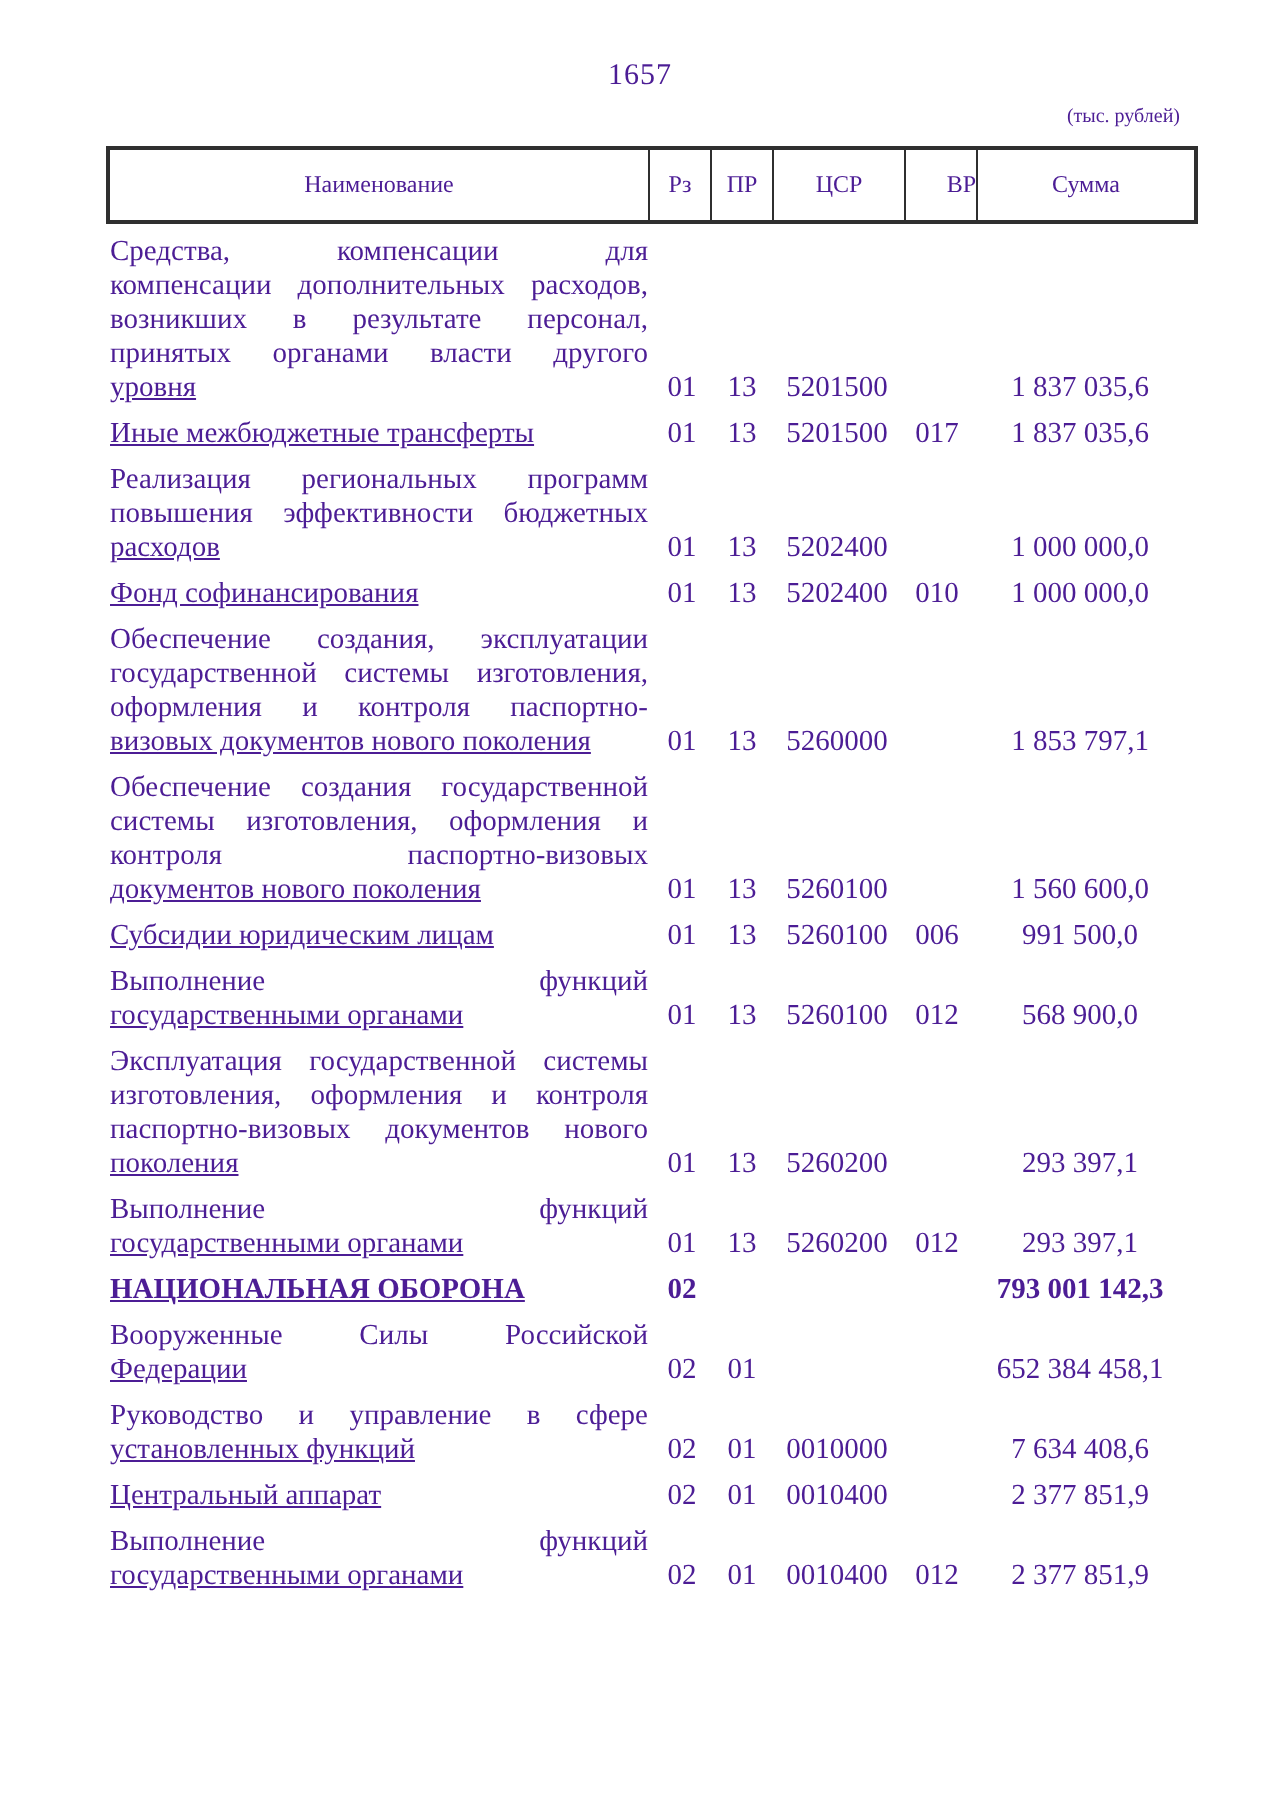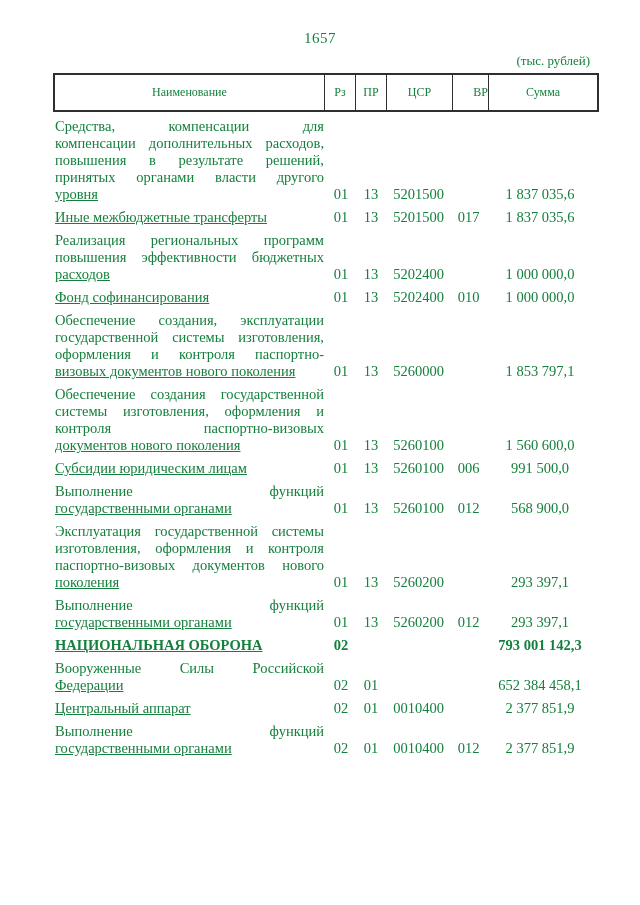--- a/index.html
+++ b/index.html
@@ -2,37 +2,37 @@
 <html><head>
 <meta charset="utf-8">
 <style>
   html, body { margin: 0; padding: 0; background: #ffffff; }
   .page {
     position: relative;
     width: 640px;
     height: 905px;
     background: #fff;
     font-family: "Liberation Serif", "DejaVu Serif", serif;
-    color: #15803d;
+    color: #4c1d95;
     overflow: hidden;
   }
   .page-number {
     position: absolute;
     top: 30px; left: 0;
     width: 640px;
     text-align: center;
     font-size: 15px;
     letter-spacing: 0.5px;
   }
   .units-note {
     position: absolute;
     top: 53px; left: 0;
     width: 590px;
     text-align: right;
-    font-size: 13px;
+    font-size: 10px;
   }
   .doc-table {
     position: absolute;
     left: 53px; top: 73px;
     width: 537px;
   }
   .header-row {
     display: table;
     table-layout: fixed;
     width: 100%;
@@ -99,21 +99,21 @@
       <div class="header-cell w-csr">ЦСР</div>
       <div class="header-cell w-vr">ВР</div>
       <div class="header-cell w-sum">Сумма</div>
     </div>
 
     <div class="body-table">
         <div class="row">
     <div class="cell name w-name">
             <div class="nline">Средства, компенсации для</div>
             <div class="nline">компенсации дополнительных расходов,</div>
-            <div class="nline">повышения в результате решений,</div>
+            <div class="nline">возникших в результате персонал,</div>
             <div class="nline">принятых органами власти другого</div>
             <div class="nline">уровня</div>
           </div>
     <div class="cell num w-rz">01</div>
     <div class="cell num w-pr">13</div>
     <div class="cell num w-csr">5201500</div>
     <div class="cell num w-vr"></div>
     <div class="cell sum w-sum">1 837 035,6</div>
   </div>
         <div class="row">
@@ -235,20 +235,31 @@
             <div class="nline">Федерации</div>
           </div>
     <div class="cell num w-rz">02</div>
     <div class="cell num w-pr">01</div>
     <div class="cell num w-csr"></div>
     <div class="cell num w-vr"></div>
     <div class="cell sum w-sum">652 384 458,1</div>
   </div>
         <div class="row">
     <div class="cell name w-name">
+            <div class="nline">Руководство и управление в сфере</div>
+            <div class="nline">установленных функций</div>
+          </div>
+    <div class="cell num w-rz">02</div>
+    <div class="cell num w-pr">01</div>
+    <div class="cell num w-csr">0010000</div>
+    <div class="cell num w-vr"></div>
+    <div class="cell sum w-sum">7 634 408,6</div>
+  </div>
+        <div class="row">
+    <div class="cell name w-name">
             <div class="nline">Центральный аппарат</div>
           </div>
     <div class="cell num w-rz">02</div>
     <div class="cell num w-pr">01</div>
     <div class="cell num w-csr">0010400</div>
     <div class="cell num w-vr"></div>
     <div class="cell sum w-sum">2 377 851,9</div>
   </div>
         <div class="row">
     <div class="cell name w-name">

